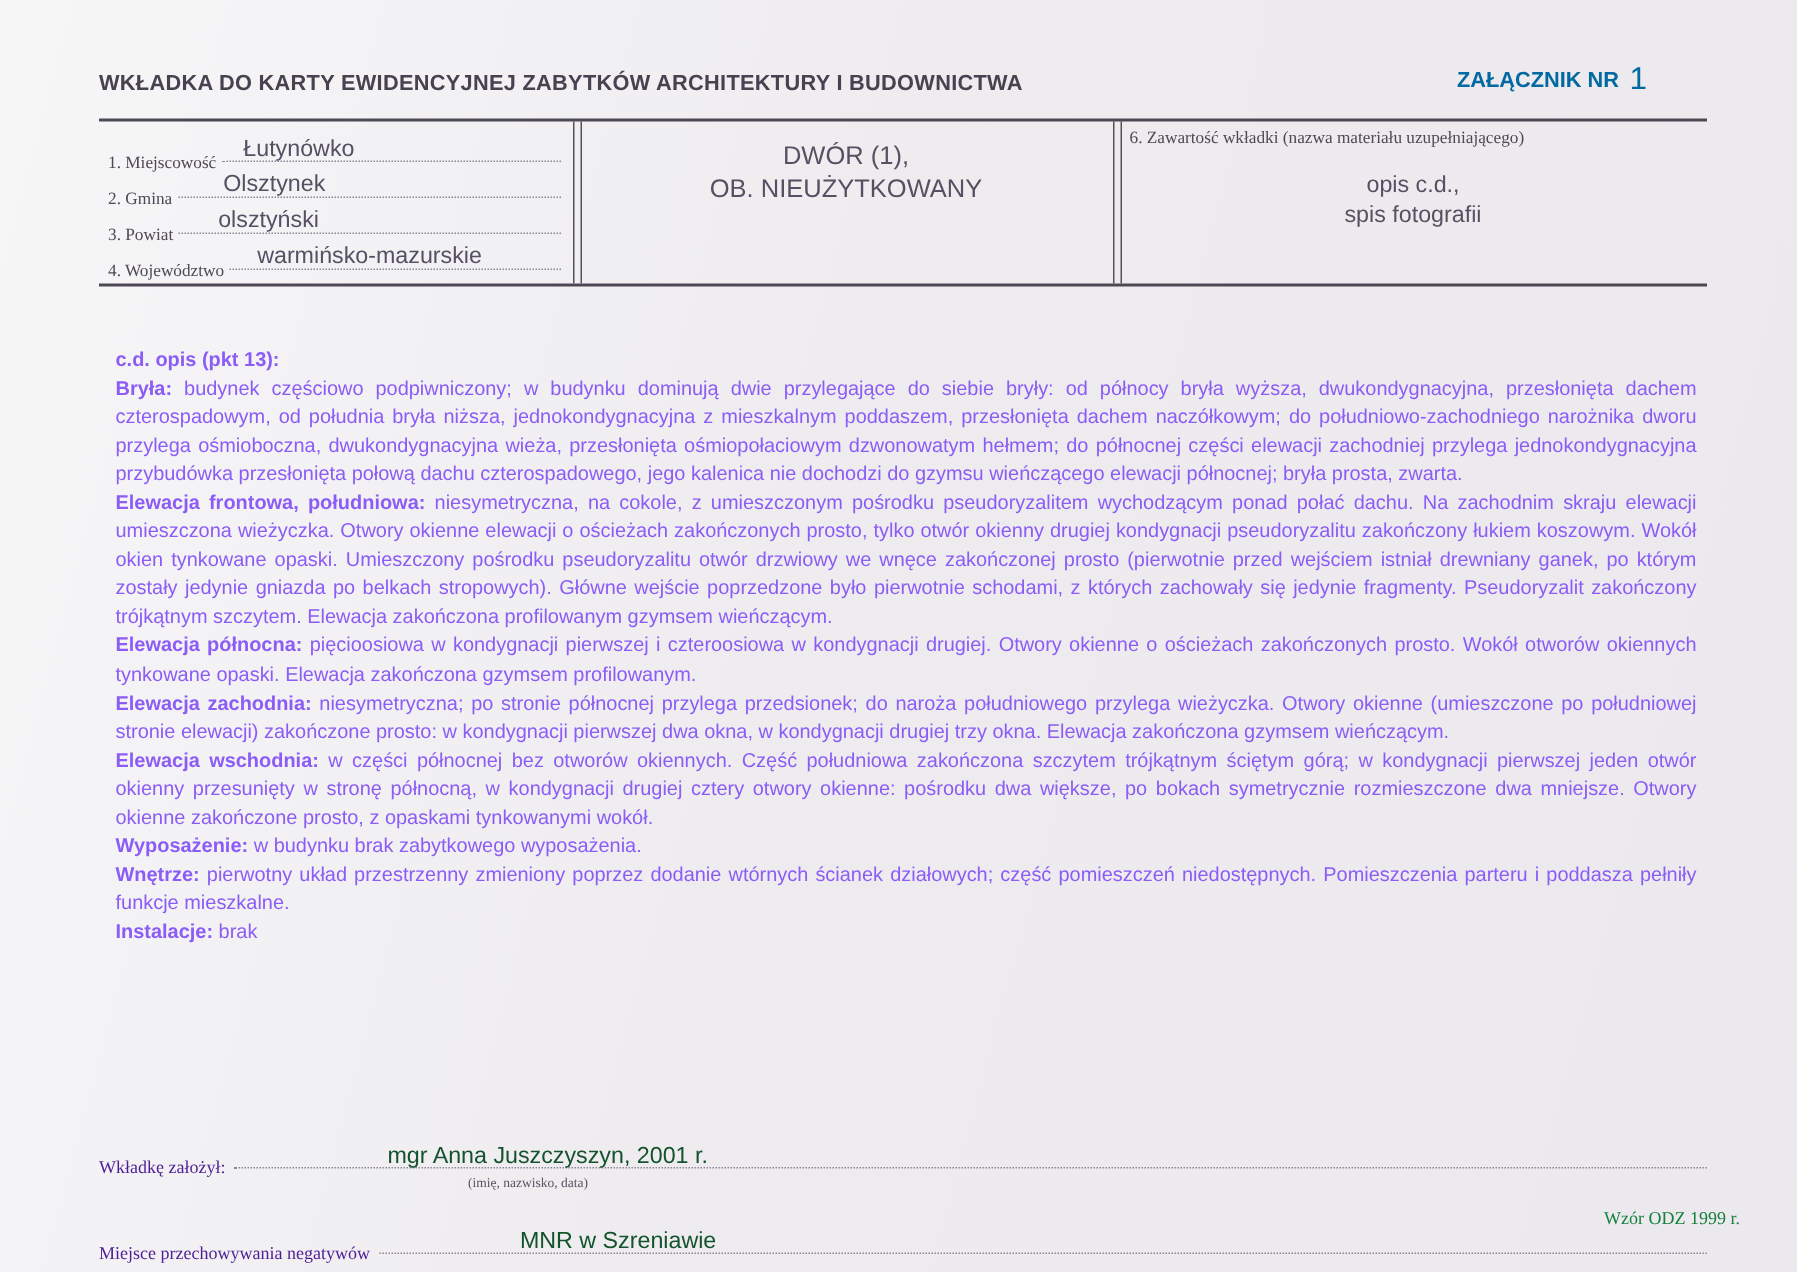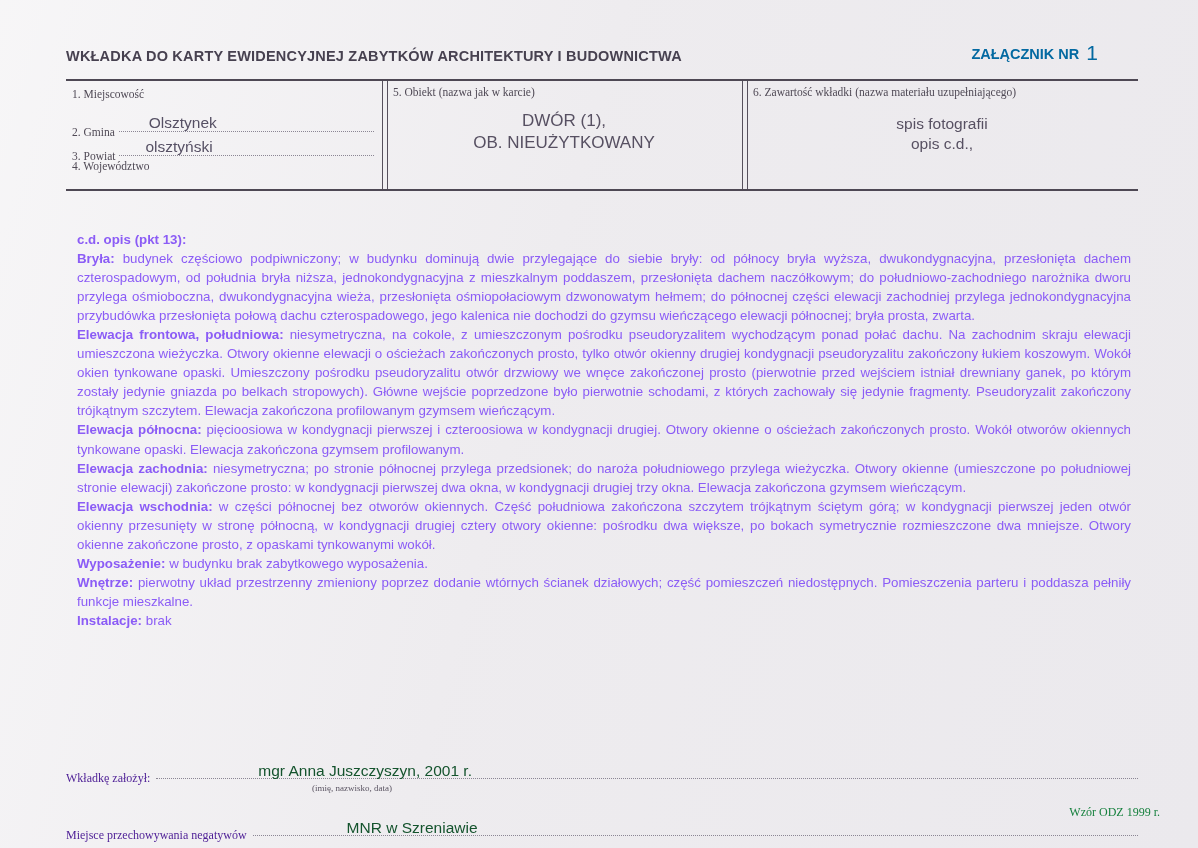--- a/index.html
+++ b/index.html
@@ -245,58 +245,65 @@
 
   <div class="table">
     <div class="vdiv d1"></div>
     <div class="vdiv d2"></div>
 
     <div class="cell cell-left">
       <div class="rows">
 
         <div class="frow">
           <span class="field-label lbl">1. Miejscowość</span>
+          <span class="fill">
+            <span class="dots"></span>
+            <span class="val v-1">Łutynówko</span>
+          </span>
         </div>
 
         <div class="frow">
           <span class="field-label lbl">2. Gmina</span>
           <span class="fill">
             <span class="dots"></span>
             <span class="val v-2">Olsztynek</span>
           </span>
         </div>
 
         <div class="frow">
           <span class="field-label lbl">3. Powiat</span>
           <span class="fill">
             <span class="dots"></span>
             <span class="val v-3">olsztyński</span>
           </span>
         </div>
 
         <div class="frow">
           <span class="field-label lbl">4. Województwo</span>
+          <span class="fill">
+            <span class="dots"></span>
+            <span class="val v-4">warmińsko-mazurskie</span>
+          </span>
         </div>
 
       </div>
     </div>
 
     <div class="cell cell-mid">
-      <div class="cell-caption">5. Obiekt (nazwa jak w karcie)</div>
       <div class="cell-body">
         <div>DWÓR (1),</div>
         <div>OB. NIEUŻYTKOWANY</div>
       </div>
     </div>
 
     <div class="cell cell-right">
       <div class="cell-caption">6. Zawartość wkładki (nazwa materiału uzupełniającego)</div>
       <div class="cell-body small">
+        <div>opis c.d.,</div>
         <div>spis fotografii</div>
-        <div>opis c.d.,</div>
       </div>
     </div>
   </div>
 
   <div class="body-text">
     <p class="lead">c.d. opis (pkt 13):</p>
     <div id="sections">
         <p><span class="hd">Bryła:</span><span> budynek częściowo podpiwniczony; w budynku dominują dwie przylegające do siebie bryły: od północy bryła wyższa, dwukondygnacyjna, przesłonięta dachem czterospadowym, od południa bryła niższa, jednokondygnacyjna z mieszkalnym poddaszem, przesłonięta dachem naczółkowym; do południowo-zachodniego narożnika dworu przylega ośmioboczna, dwukondygnacyjna wieża, przesłonięta ośmiopołaciowym dzwonowatym hełmem; do północnej części elewacji zachodniej przylega jednokondygnacyjna przybudówka przesłonięta połową dachu czterospadowego, jego kalenica nie dochodzi do gzymsu wieńczącego elewacji północnej; bryła prosta, zwarta.</span></p>
         <p><span class="hd">Elewacja frontowa, południowa:</span><span> niesymetryczna, na cokole, z umieszczonym pośrodku pseudoryzalitem wychodzącym ponad połać dachu. Na zachodnim skraju elewacji umieszczona wieżyczka. Otwory okienne elewacji o ościeżach zakończonych prosto, tylko otwór okienny drugiej kondygnacji pseudoryzalitu zakończony łukiem koszowym. Wokół okien tynkowane opaski. Umieszczony pośrodku pseudoryzalitu otwór drzwiowy we wnęce zakończonej prosto (pierwotnie przed wejściem istniał drewniany ganek, po którym zostały jedynie gniazda po belkach stropowych). Główne wejście poprzedzone było pierwotnie schodami, z których zachowały się jedynie fragmenty. Pseudoryzalit zakończony trójkątnym szczytem. Elewacja zakończona profilowanym gzymsem wieńczącym.</span></p>
         <p><span class="hd">Elewacja północna:</span><span> pięcioosiowa w kondygnacji pierwszej i czteroosiowa w kondygnacji drugiej. Otwory okienne o ościeżach zakończonych prosto. Wokół otworów okiennych tynkowane opaski. Elewacja zakończona gzymsem profilowanym.</span></p>

